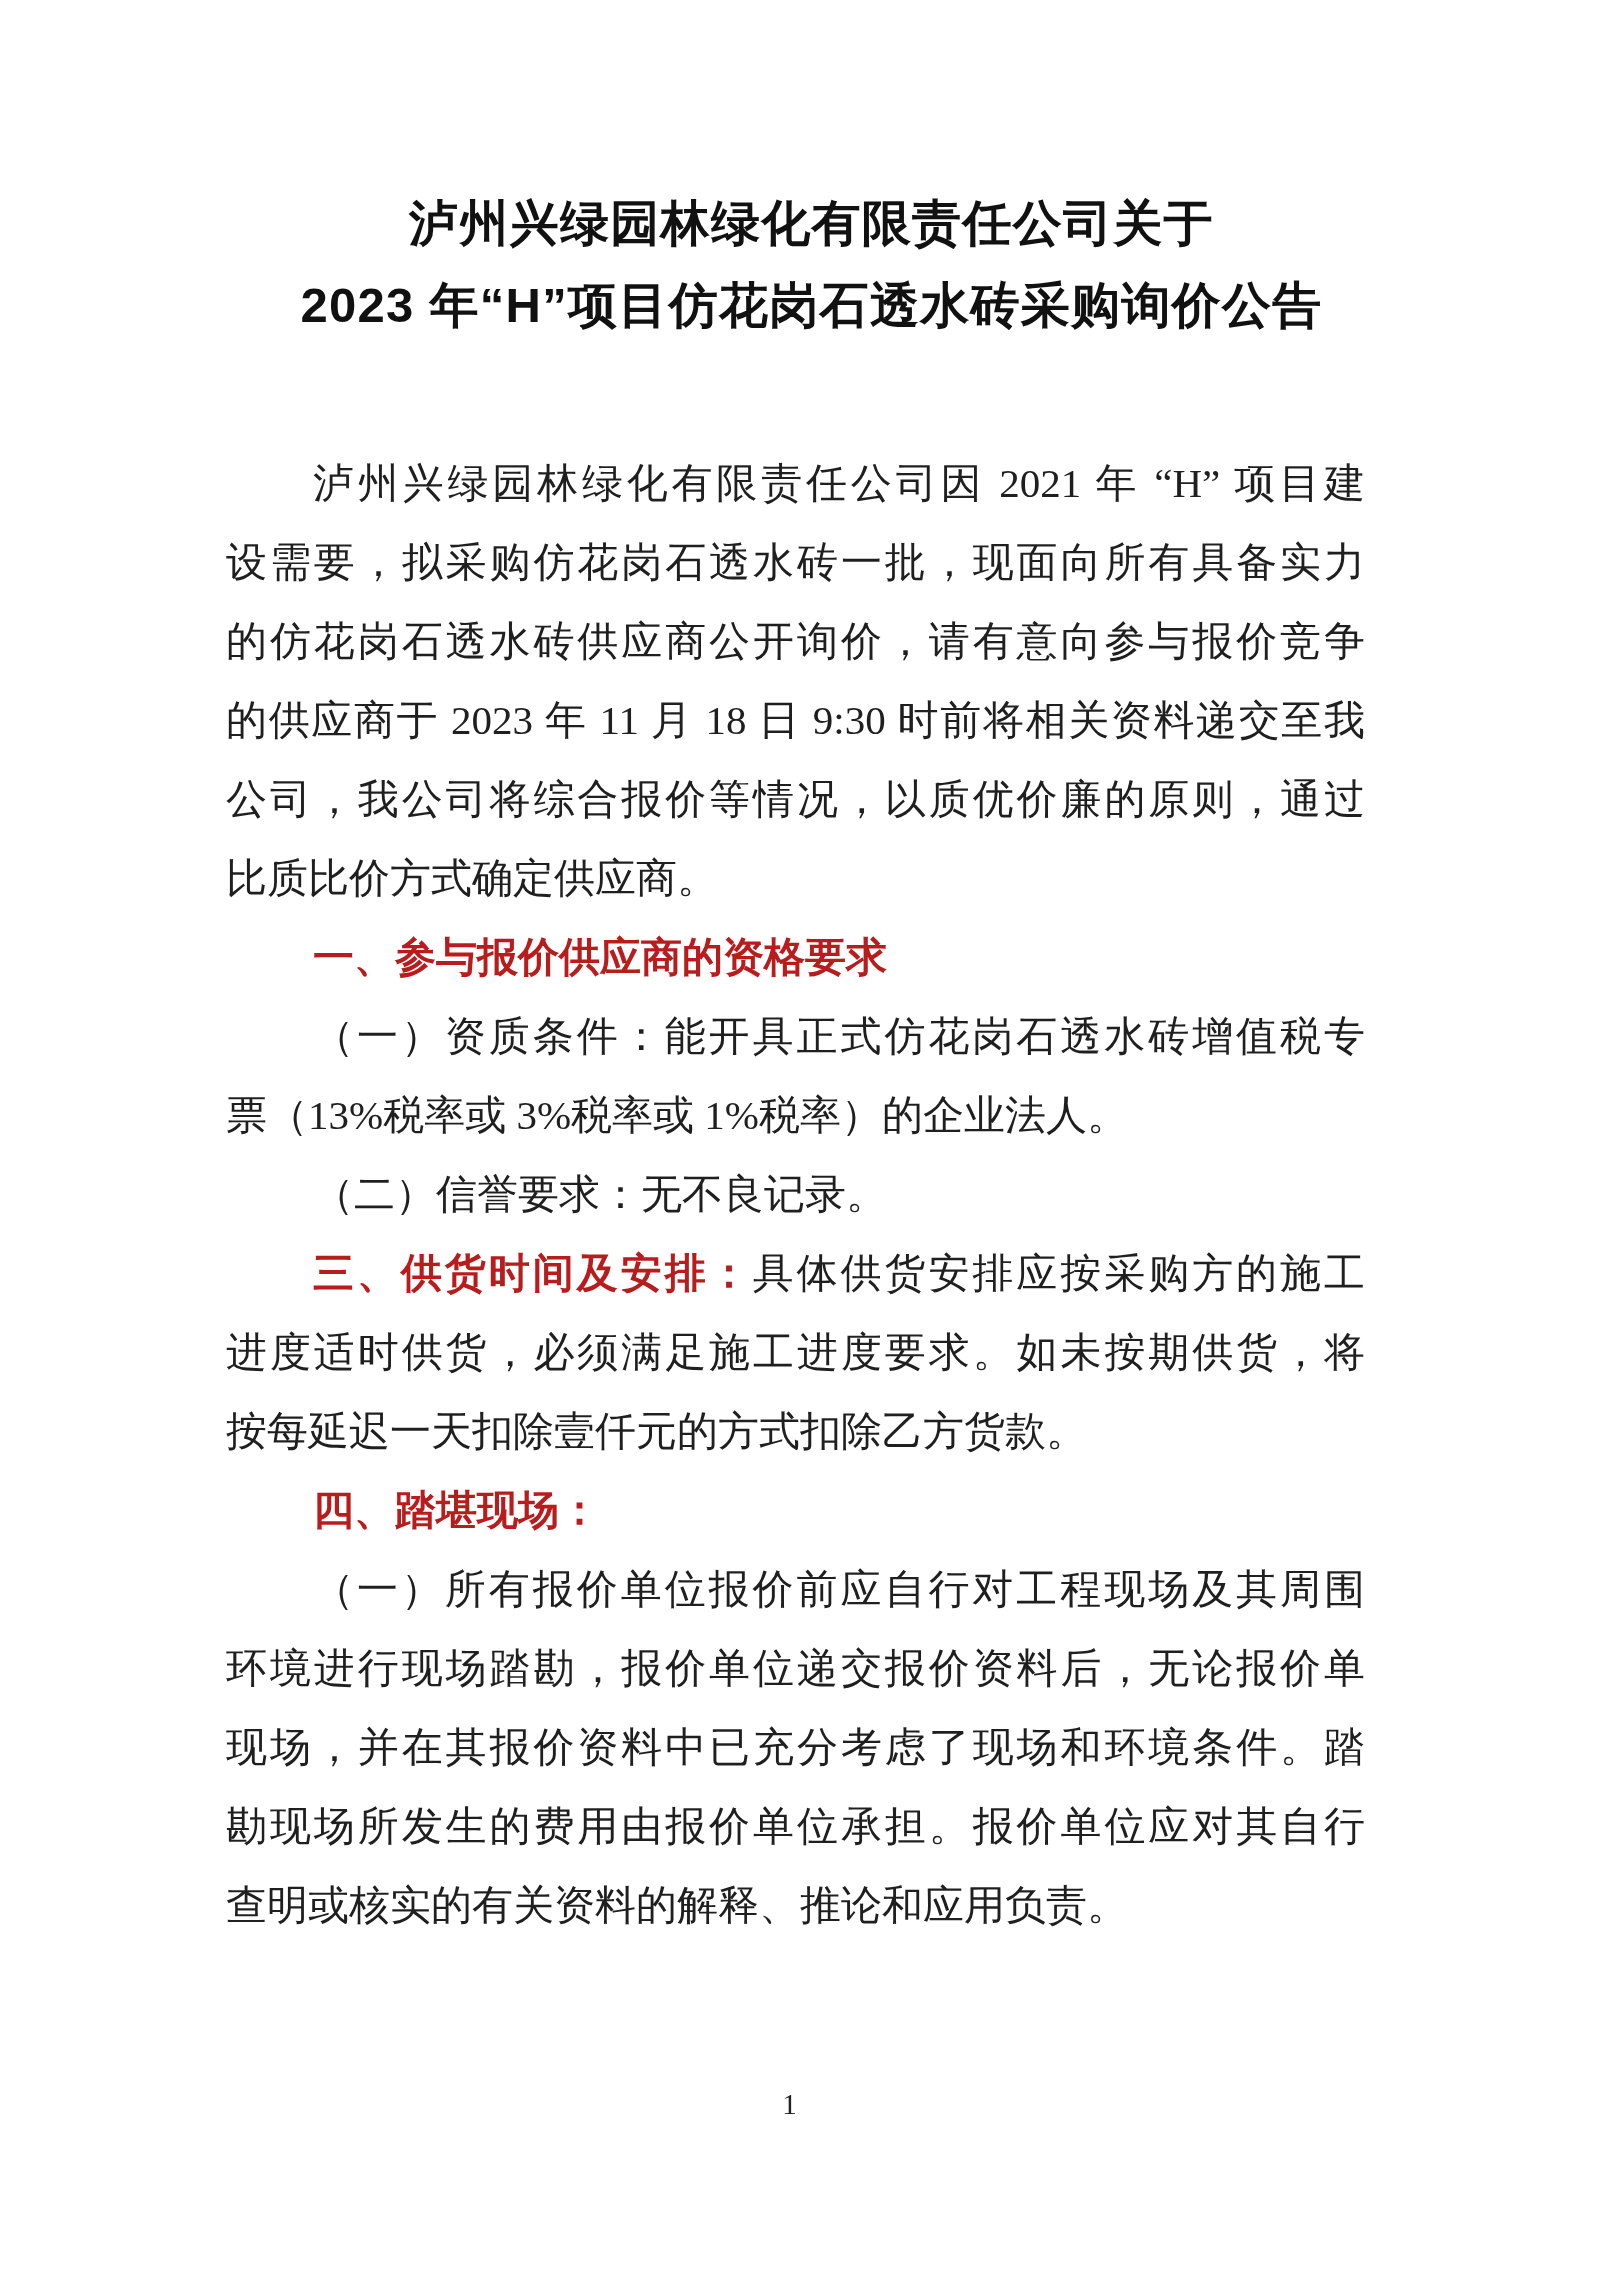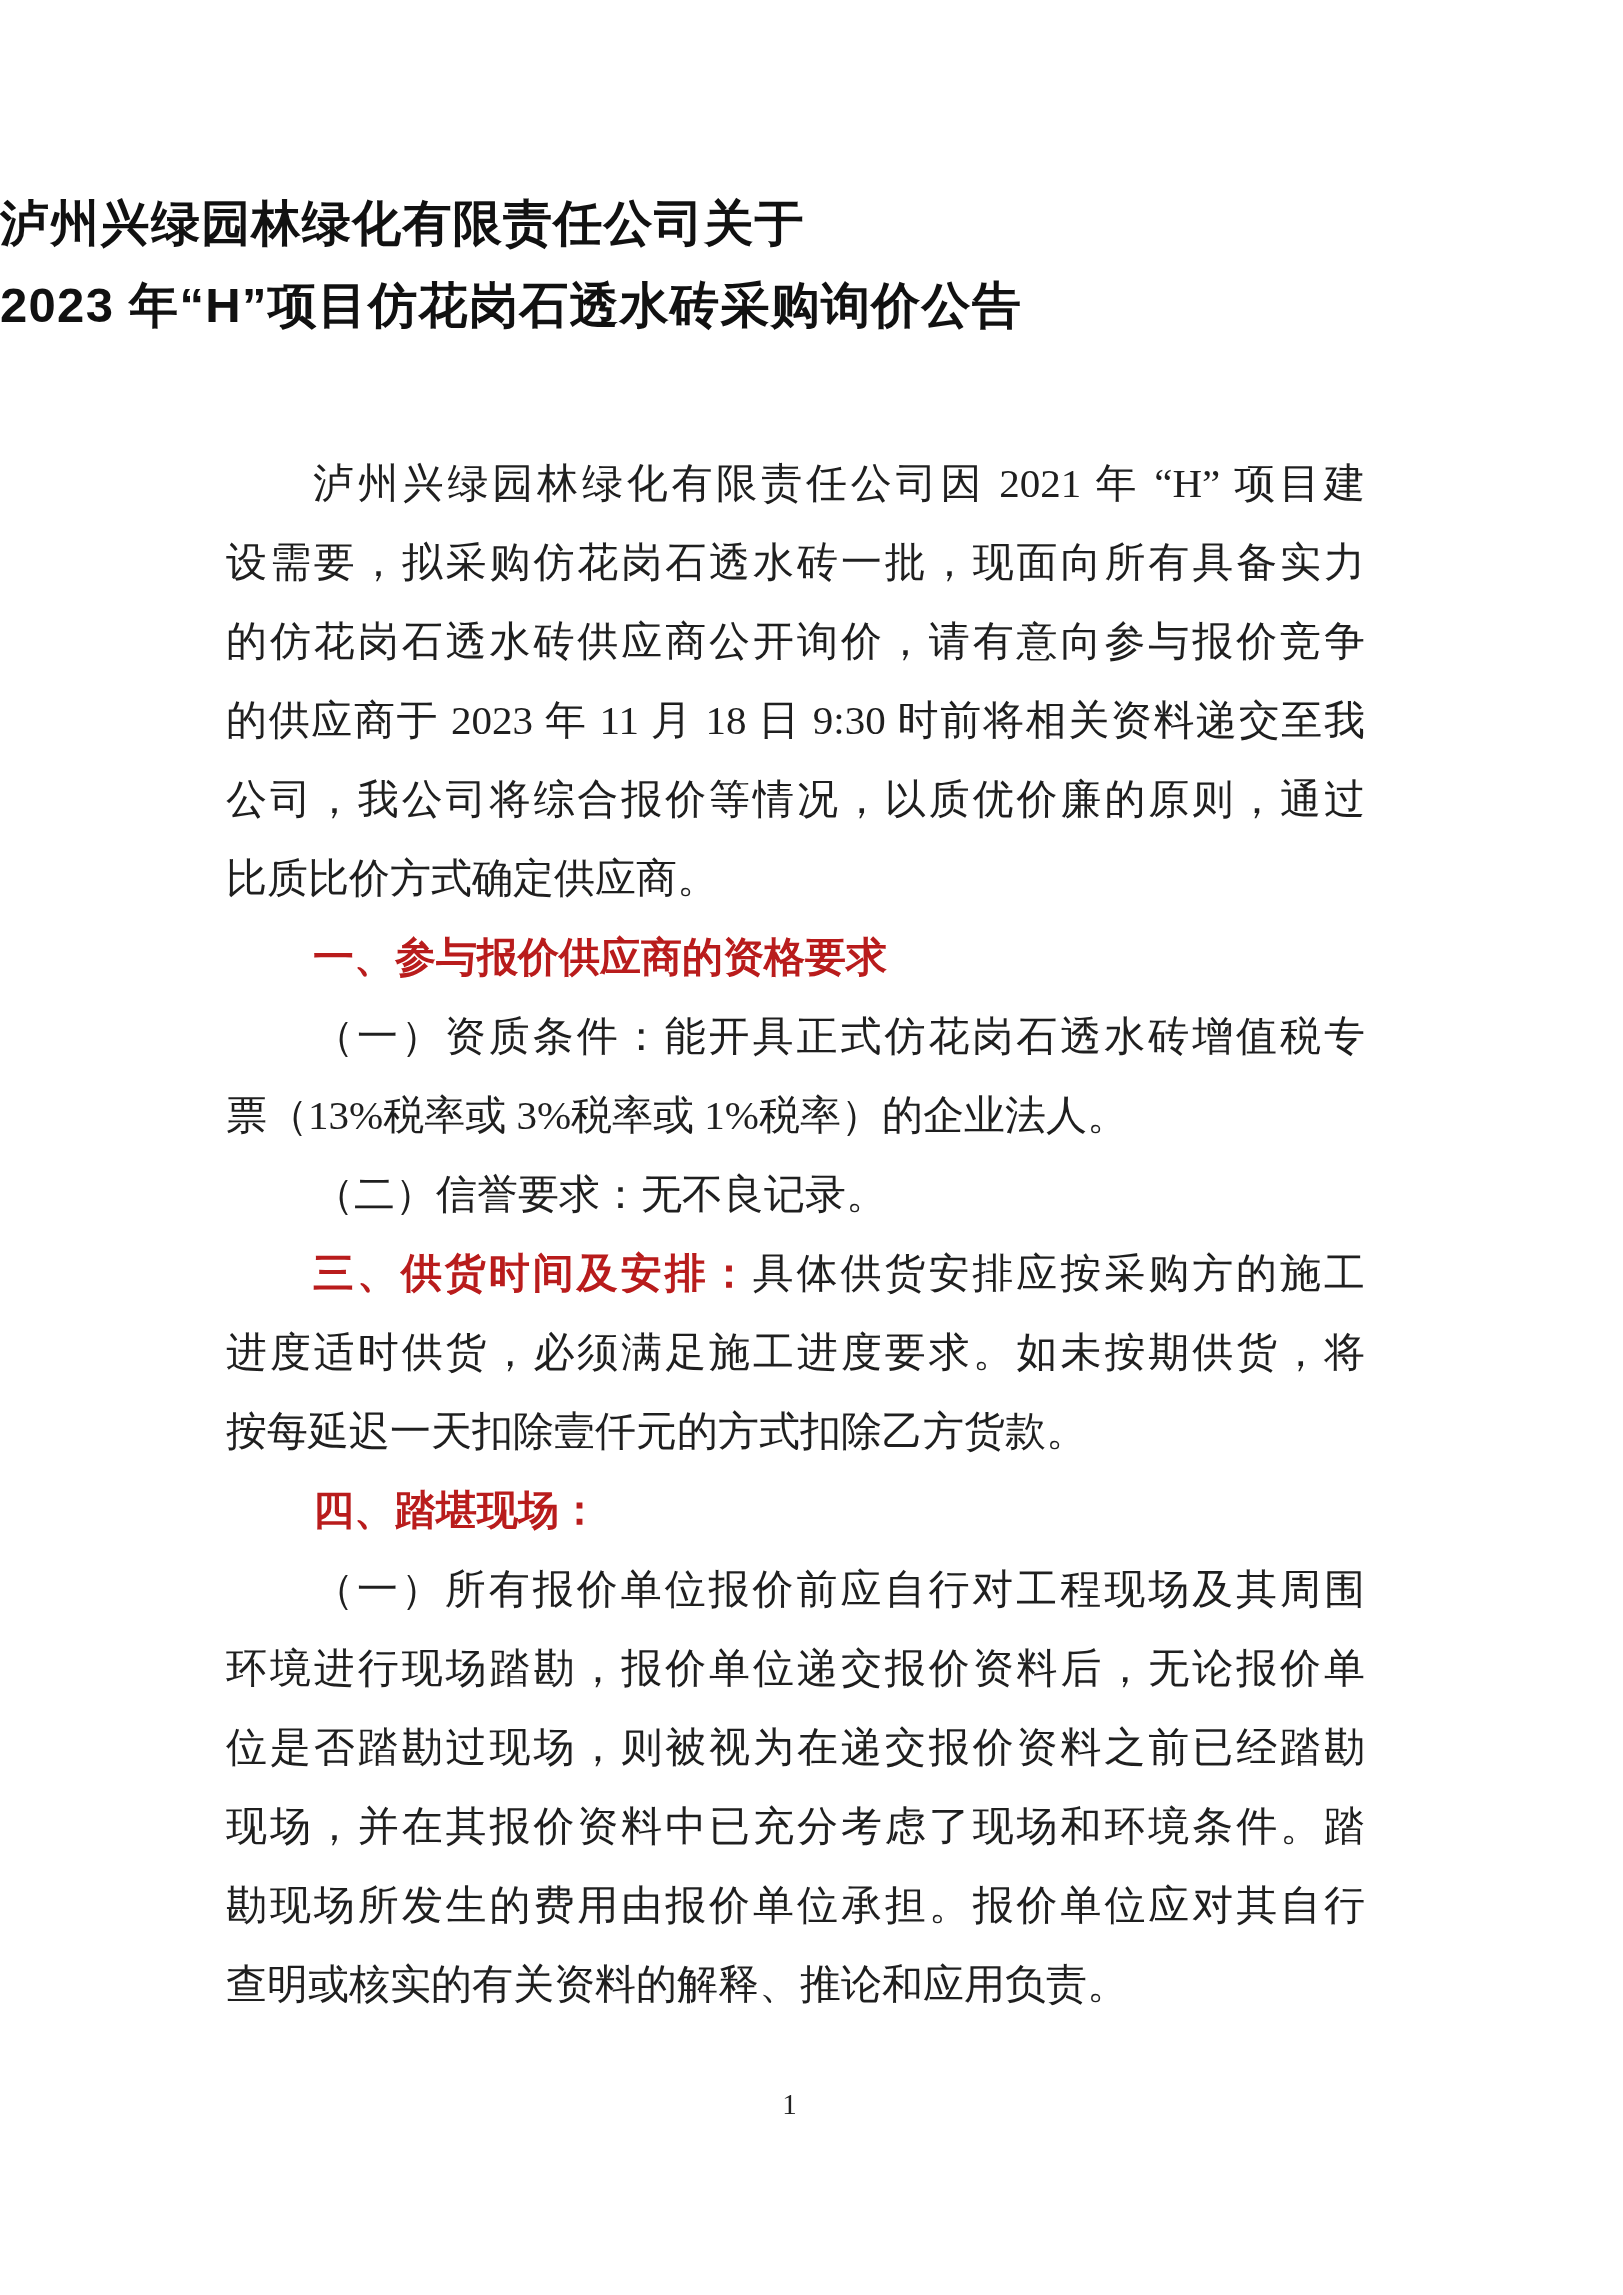--- a/index.html
+++ b/index.html
@@ -16,21 +16,21 @@
     font-family: "Liberation Serif", serif;
     overflow: hidden;
   }
   .title-wrap {
     padding-top: 182px;
   }
   .title-line {
     margin: 0;
     height: 82px;
     line-height: 82px;
-    text-align: left;
+    text-align: center;
     font-size: 49px;
     font-weight: 700;
     font-family: "Liberation Sans", sans-serif;
     color: #111111;
     letter-spacing: 1.3px;
   }
   .body-wrap {
     margin-top: 98px;
     margin-left: 226px;
     width: 1139px;
@@ -93,21 +93,20 @@
 
 
     <div class="line ind j"><span class="b">三、供货时间及安排：</span><span>具体供货安排应按采购方的施工</span></div>
     <div class="line j">进度适时供货，必须满足施工进度要求。如未按期供货，将</div>
     <div class="line">按每延迟一天扣除壹仟元的方式扣除乙方货款。</div>
 
     <div class="line ind b">四、踏堪现场：</div>
 
     <div class="line ind j">（一）所有报价单位报价前应自行对工程现场及其周围</div>
     <div class="line j">环境进行现场踏勘，报价单位递交报价资料后，无论报价单</div>
-    <div class="line j">位是否踏勘过现场，则被视为在递交报价资料之前已经踏勘</div>
     <div class="line j">现场，并在其报价资料中已充分考虑了现场和环境条件。踏</div>
     <div class="line j">勘现场所发生的费用由报价单位承担。报价单位应对其自行</div>
     <div class="line">查明或核实的有关资料的解释、推论和应用负责。</div>
   </div>
 
   <div class="page-num">1</div>
 
 </div>
 
 

